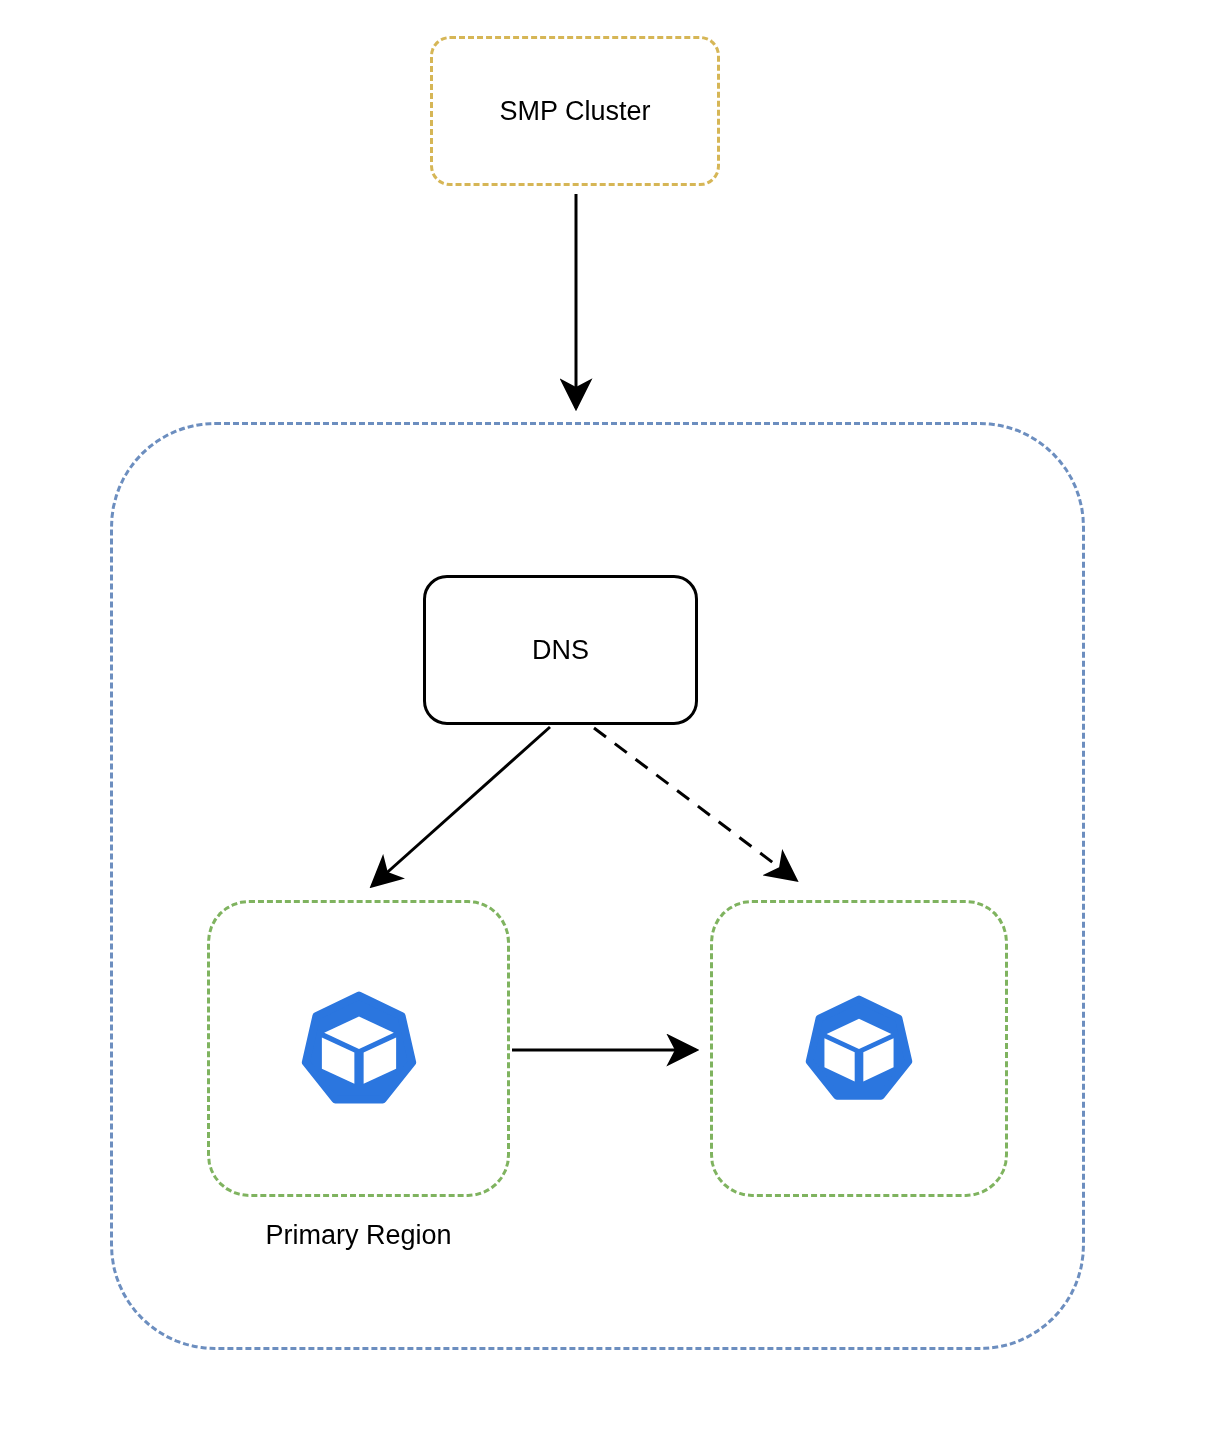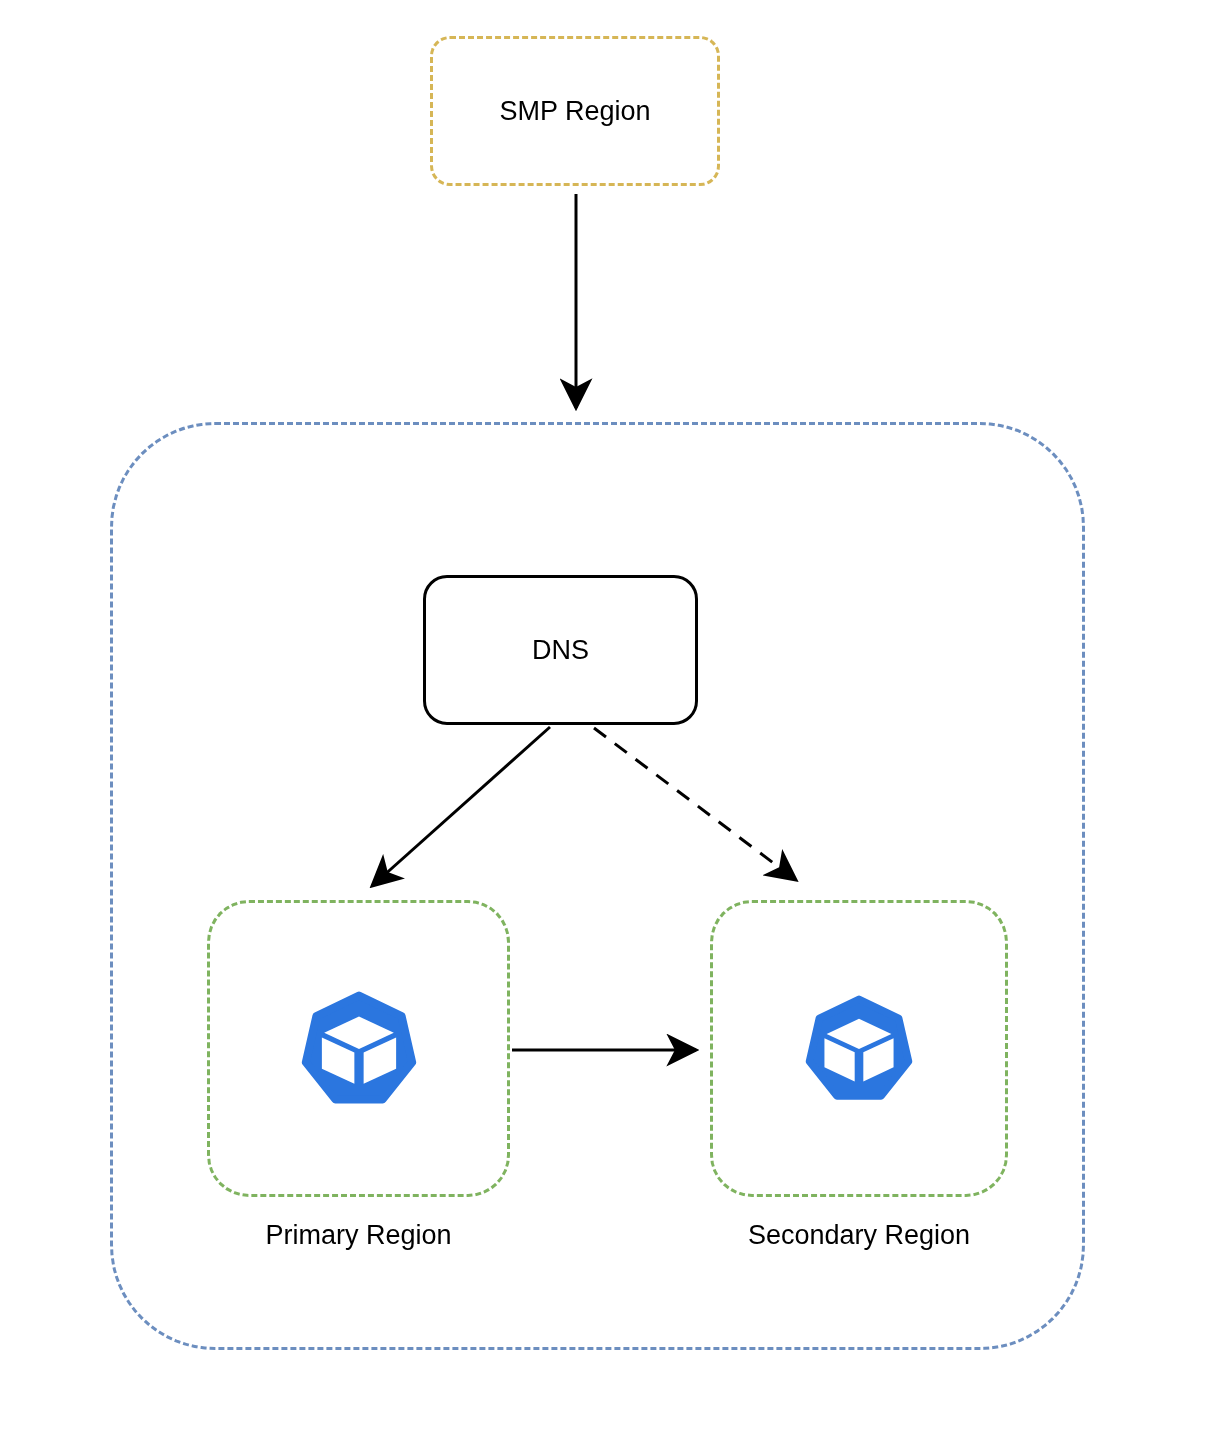--- a/index.html
+++ b/index.html
@@ -80,21 +80,21 @@
         <path class="arrowhead-fill" d="M0,0 L10,5 L0,10 L2.6,5 Z"></path>
       </marker>
     </defs>
     <path class="edge" d="M576,194 L576,408" marker-end="url(#arrow)"></path>
     <path class="edge" d="M550,727 L372,886" marker-end="url(#arrow)"></path>
     <path class="edge dashed" d="M594,728 L796,880" marker-end="url(#arrow)"></path>
     <path class="edge" d="M512,1050 L696,1050" marker-end="url(#arrow)"></path>
   </svg>
 
   <div class="node smp">
-    <span>SMP Region</span>
+    <span>SMP Cluster</span>
   </div>
 
   <div class="node dns">
     <span>DNS</span>
   </div>
 
   <div class="region primary">
     <svg class="icon primary-icon" viewBox="0 0 100 100" aria-hidden="true">
       <polygon class="hept" points="50,4 86.7,21.7 95.8,61.5 70.4,93.4 29.6,93.4 4.2,61.5 13.3,21.7"></polygon>
       <polygon class="cube-face" points="50,22 80,36 50,50 20,36"></polygon>
@@ -106,15 +106,14 @@
   <div class="region secondary">
     <svg class="icon secondary-icon" viewBox="0 0 100 100" aria-hidden="true">
       <polygon class="hept" points="50,4 86.7,21.7 95.8,61.5 70.4,93.4 29.6,93.4 4.2,61.5 13.3,21.7"></polygon>
       <polygon class="cube-face" points="50,22 80,36 50,50 20,36"></polygon>
       <polygon class="cube-face" points="18,40 46,53 46,80 18,67"></polygon>
       <polygon class="cube-face" points="82,40 54,53 54,80 82,67"></polygon>
     </svg>
   </div>
 
   <div class="region-label primary-label">Primary Region</div>
-  <div class="region-label secondary-label">Secondary Region</div>
 
 </div>
 
 </body></html>

